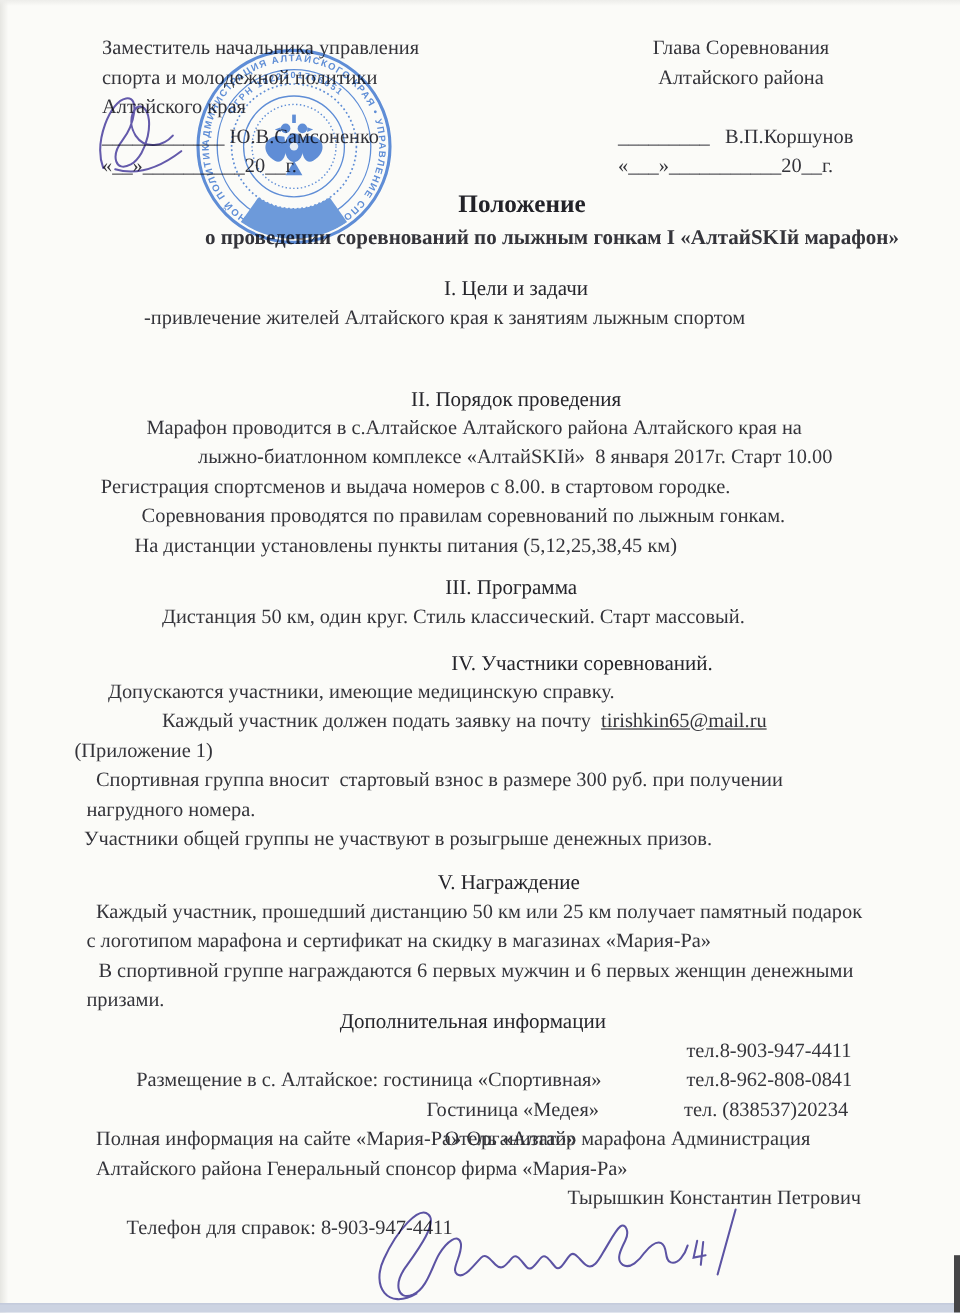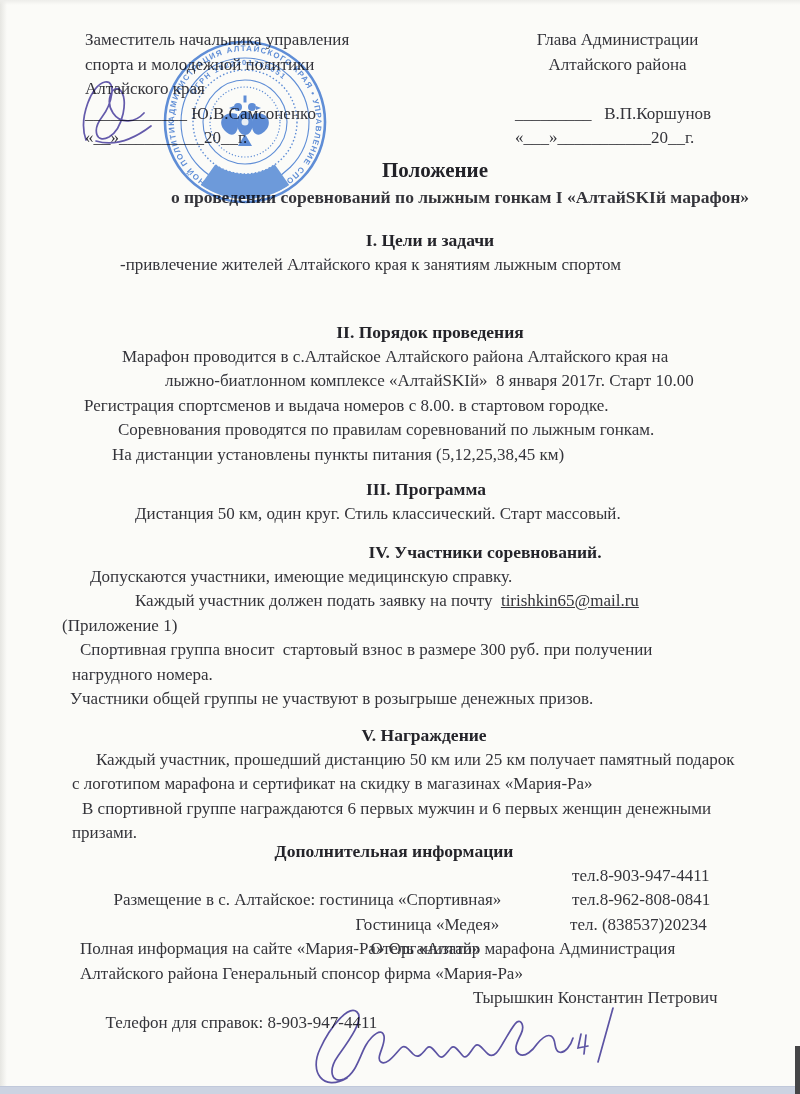--- a/index.html
+++ b/index.html
@@ -11,21 +11,21 @@
   }
   
   .edge-left{position:absolute;left:0;top:0;width:7px;height:100%;
     background:linear-gradient(90deg,#e6e6e2,rgba(255,255,255,0));}
   .edge-top{position:absolute;left:0;top:0;width:100%;height:5px;
     background:linear-gradient(180deg,#ededea,rgba(255,255,255,0));}
   .edge-bottom{position:absolute;left:0;top:1086px;width:100%;height:8px;background:#ccd3e2;border-top:1px solid #c0c8da;}
   .edge-corner{position:absolute;right:0;top:1046px;width:5px;height:48px;background:#454547;}
 
   .ln{height:24.5px;line-height:24.5px;font-size:17px;white-space:pre;}
-  .h{height:24.5px;line-height:24.5px;font-size:17.5px;font-weight:bold;color:#24242a;text-align:center;white-space:pre;}
+  .h{height:24.5px;line-height:24.5px;font-size:17.5px;font-weight:normal;color:#24242a;text-align:center;white-space:pre;}
   .h > span{display:inline-block;}
 
   .hdr-left{position:absolute;left:85px;top:28px;width:340px;z-index:2;}
   .hdr-right{position:absolute;left:515px;top:28px;width:205px;z-index:2;}
   .hdr-right .c{text-align:center;}
   .gap{height:24.5px;}
 
   .title-block{position:absolute;left:0;top:156px;width:800px;text-align:center;z-index:2;padding-left:24px;}
   .doc-title{font-size:21px;font-weight:bold;line-height:28px;color:#222228;}
   .doc-title > span{display:inline-block;transform:translateX(11px);}
@@ -108,21 +108,21 @@
 
   <div class="hdr-left">
     <div class="ln">Заместитель начальника управления</div>
     <div class="ln">спорта и молодежной политики</div>
     <div class="ln">Алтайского края</div>
     <div class="ln">____________ Ю.В.Самсоненко</div>
     <div class="ln">«__»__________20__г.</div>
   </div>
 
   <div class="hdr-right">
-    <div class="ln c">Глава Администрации</div>
+    <div class="ln c">Глава Соревнования</div>
     <div class="ln c">Алтайского района</div>
     <div class="gap"></div>
     <div class="ln">_________   В.П.Коршунов</div>
     <div class="ln">«___»___________20__г.</div>
   </div>
 
   <div class="title-block">
     <div class="doc-title"><span>Положение</span></div>
     <div class="doc-subtitle"><span>о проведении соревнований по лыжным гонкам I «АлтайSKIй марафон»</span></div>
   </div>
@@ -151,21 +151,21 @@
     <div class="ln" style="margin-left:10px">Допускаются участники, имеющие медицинскую справку.</div>
     <div class="ln" style="margin-left:55px"><span>Каждый участник должен подать заявку на почту  </span><span class="email">tirishkin65@mail.ru</span></div>
     <div class="ln" style="margin-left:-18px">(Приложение 1)</div>
     <div class="ln" style="">Спортивная группа вносит  стартовый взнос в размере 300 руб. при получении</div>
     <div class="ln" style="margin-left:-8px">нагрудного номера.</div>
     <div class="ln" style="margin-left:-10px">Участники общей группы не участвуют в розыгрыше денежных призов.</div>
   </div>
 
   <div class="sec" id="sec-awards">
     <div class="h"><span style="transform:translateX(-6px)">V. Награждение</span></div>
-    <div class="ln" style="margin-left:16px">Каждый участник, прошедший дистанцию 50 км или 25 км получает памятный подарок</div>
+    <div class="ln" style="margin-left:0">Каждый участник, прошедший дистанцию 50 км или 25 км получает памятный подарок</div>
     <div class="ln" style="margin-left:-8px">с логотипом марафона и сертификат на скидку в магазинах «Мария-Ра»</div>
     <div class="ln" style="margin-left:2px">В спортивной группе награждаются 6 первых мужчин и 6 первых женщин денежными</div>
     <div class="ln" style="margin-left:-8px">призами.</div>
   </div>
 
   <div class="sec" id="sec-info">
     <div class="h"><span style="transform:translateX(-36px)">Дополнительная информации</span></div>
     <div class="ln">
       <span style="margin-left:8px">Размещение в с. Алтайское: гостиница «Спортивная»</span>
       <span class="phone" style="left:492px">тел.8-903-947-4411</span>

